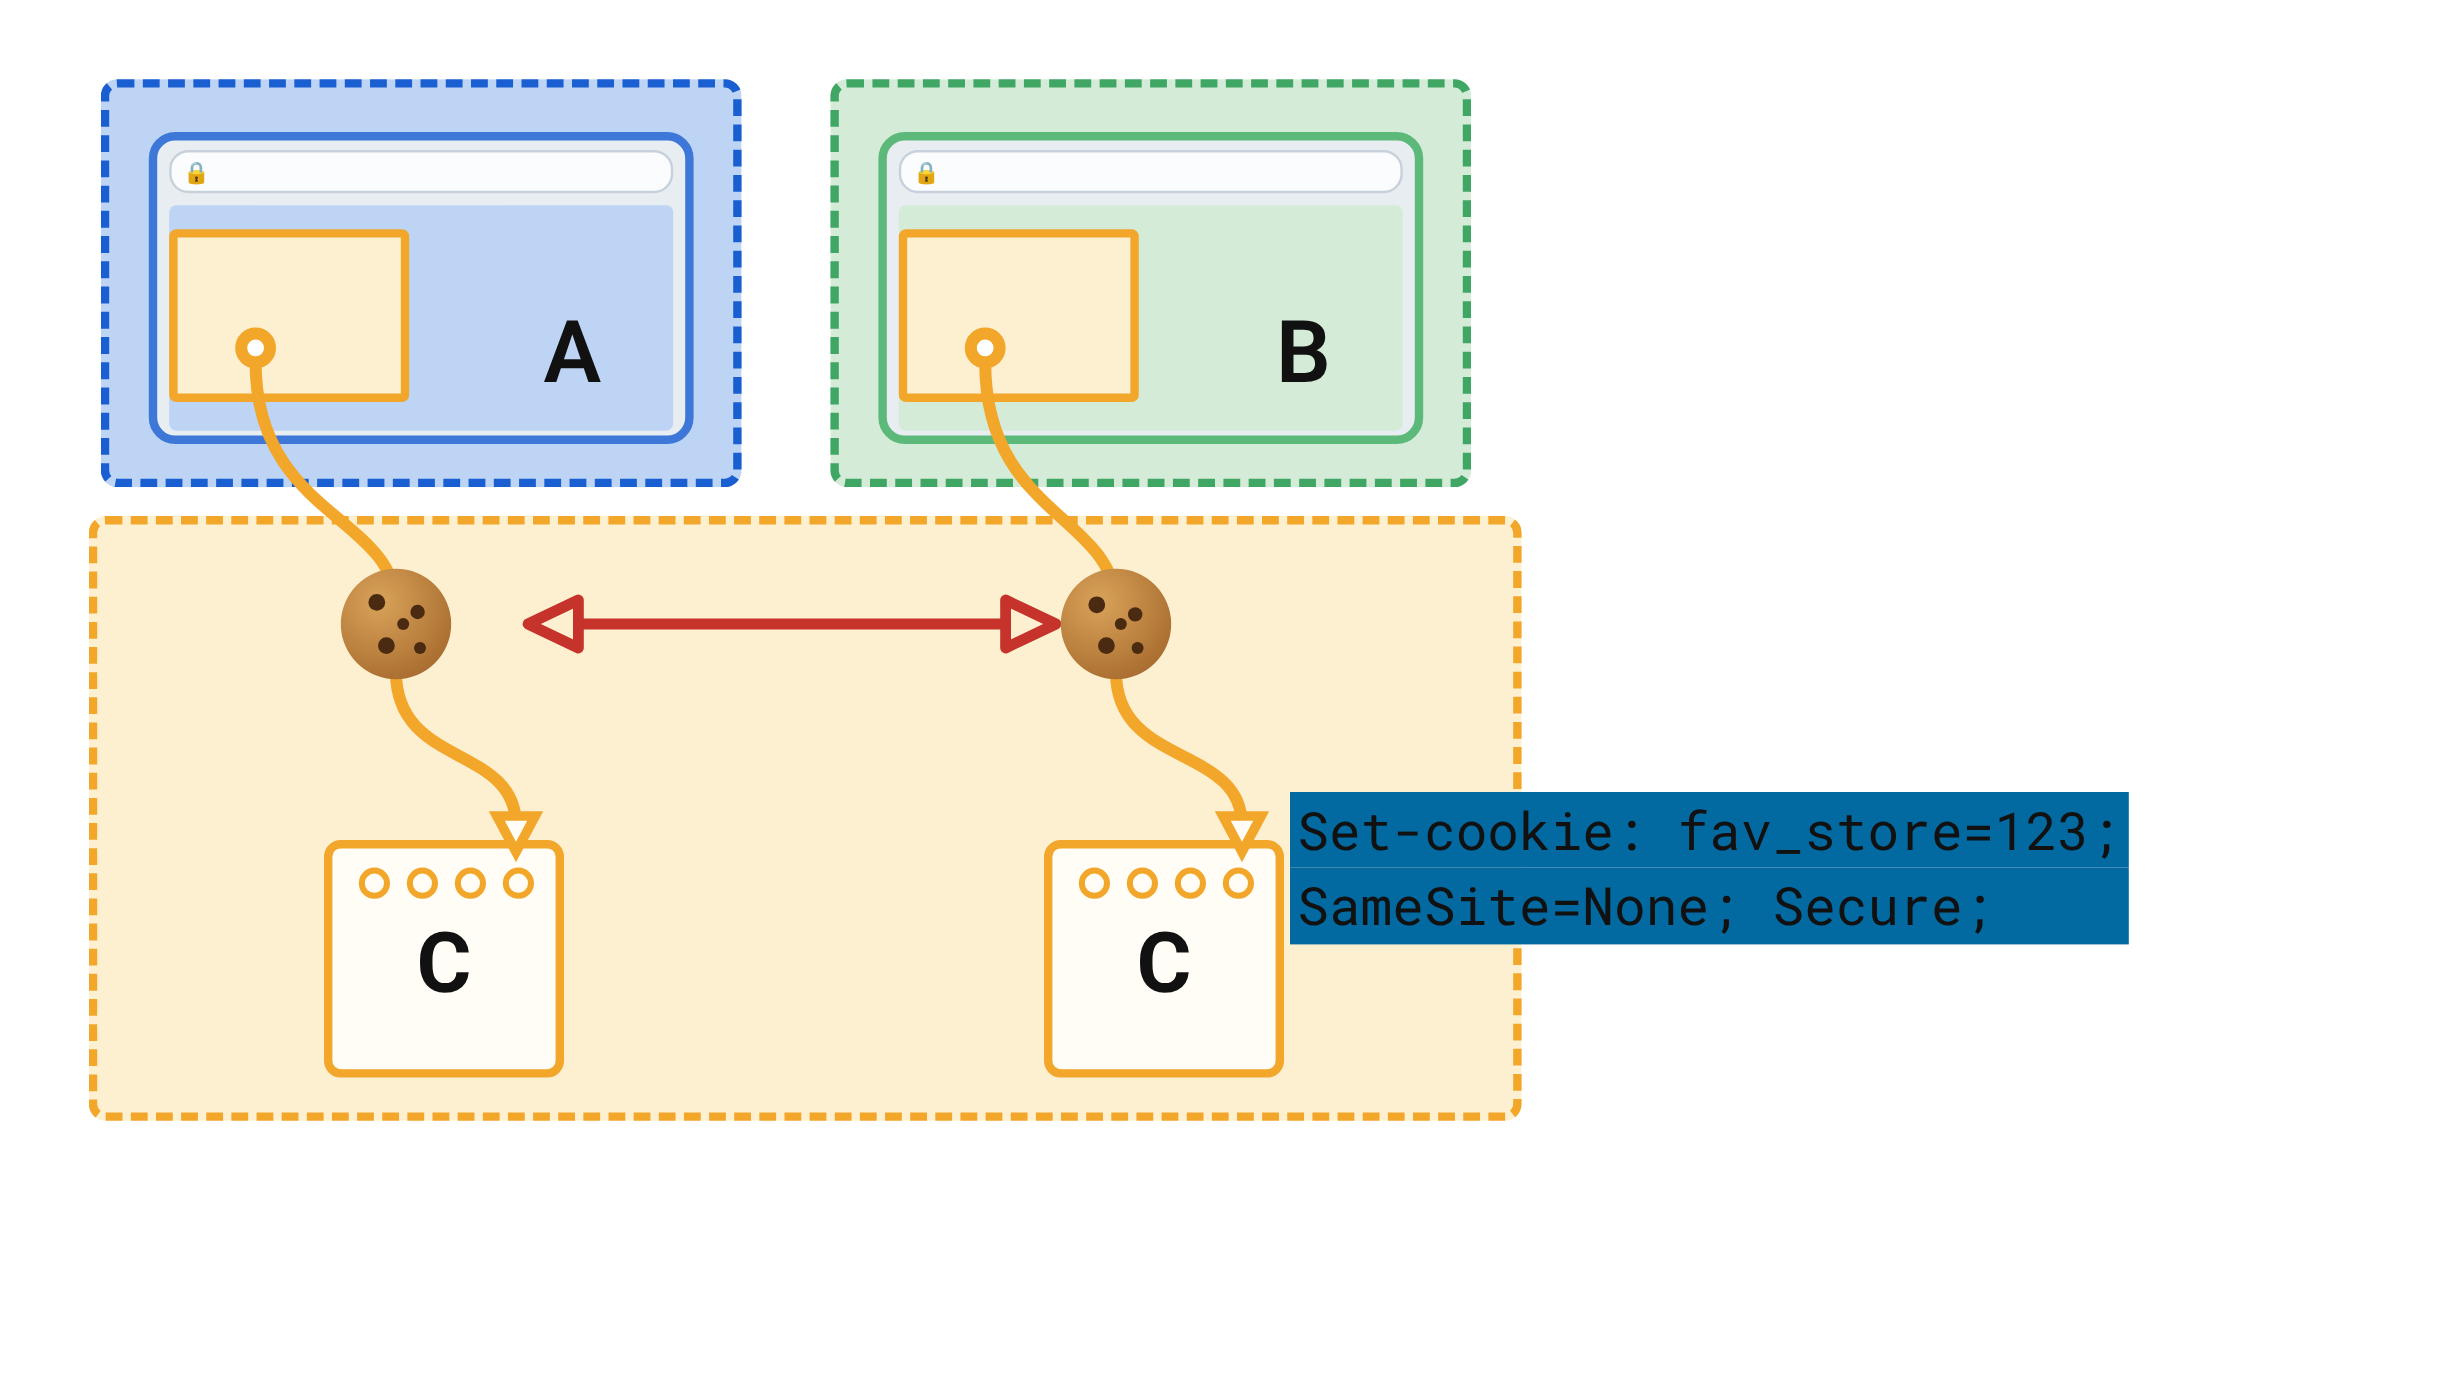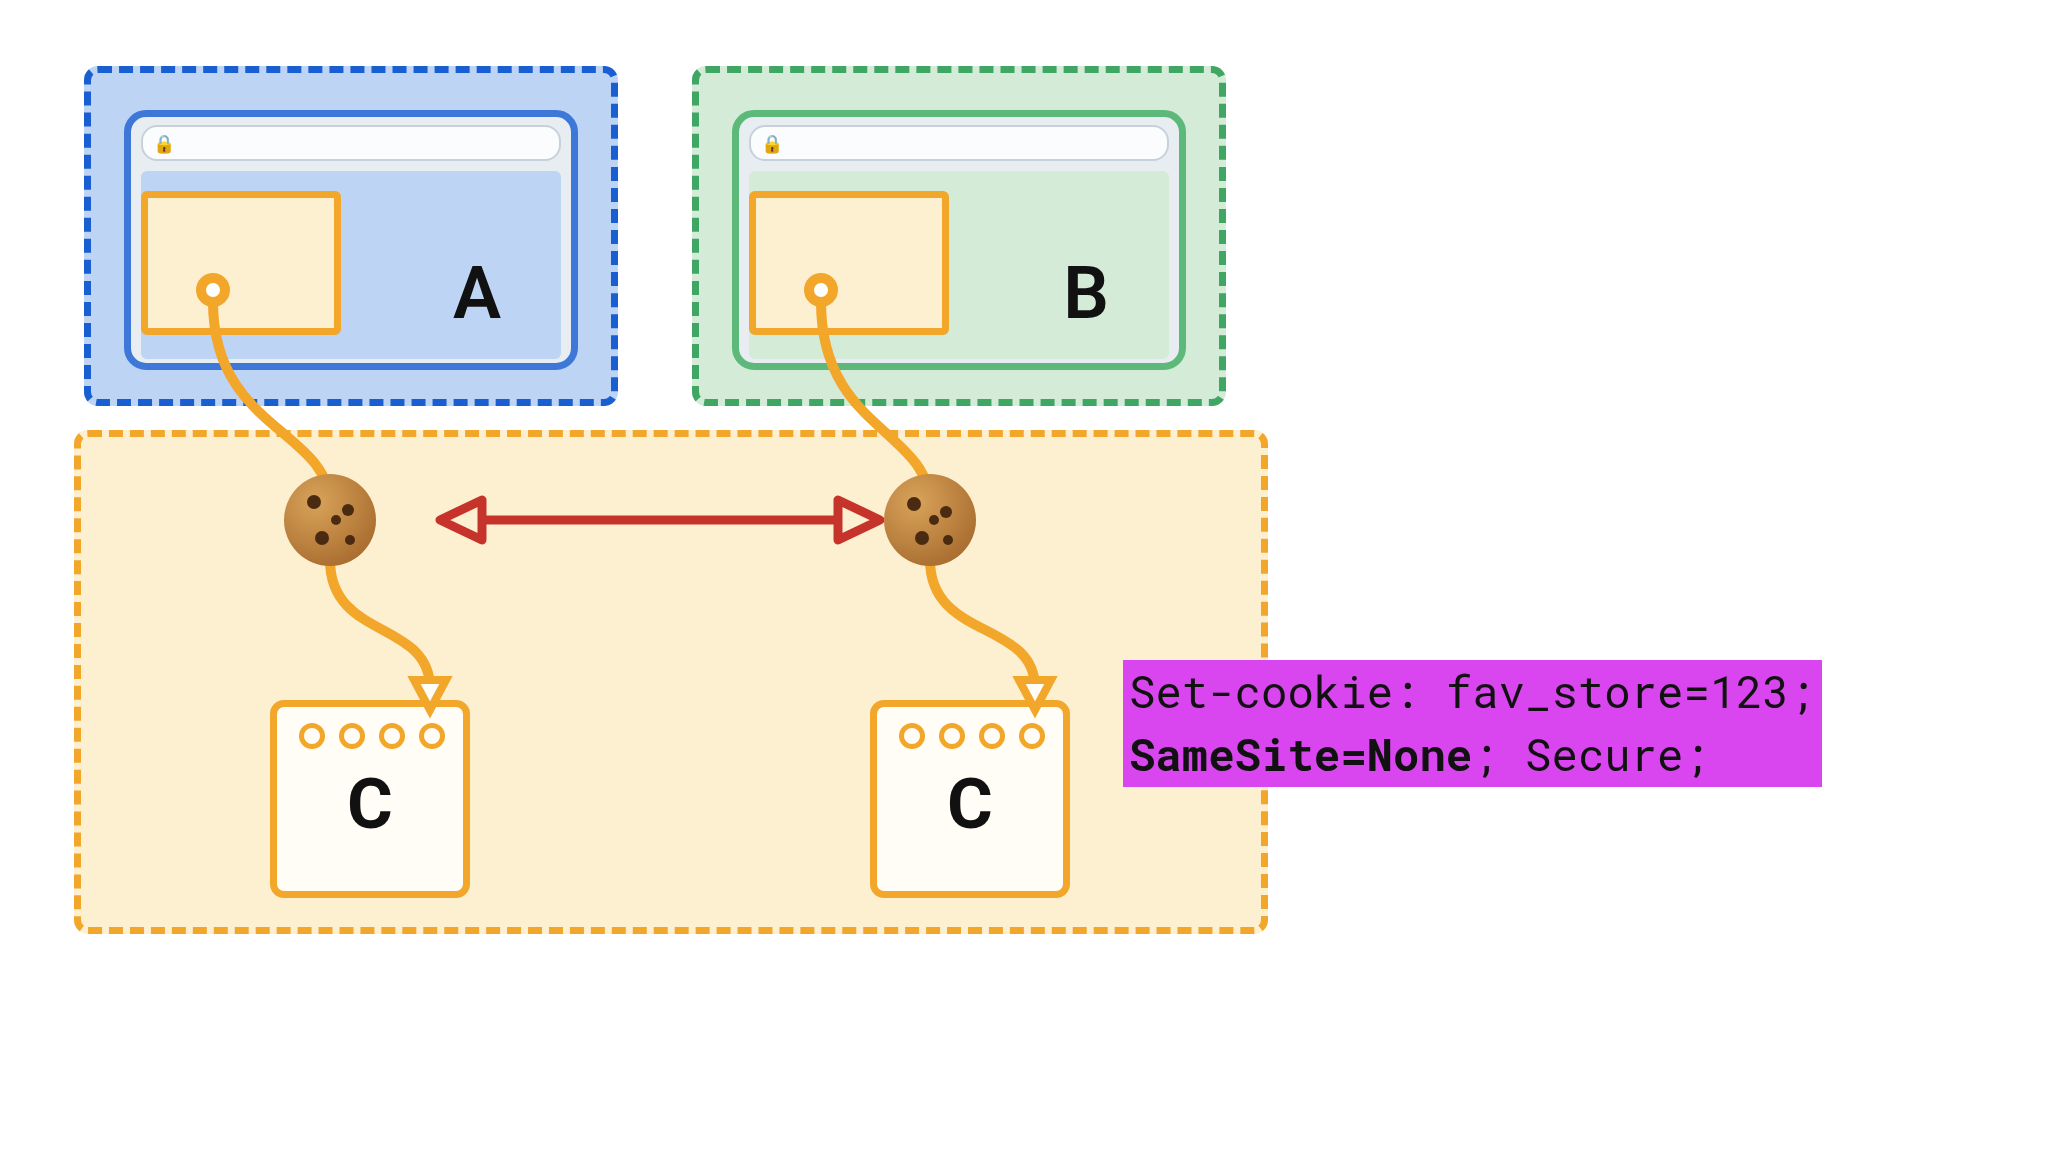--- a/index.html
+++ b/index.html
@@ -24,22 +24,22 @@
   .panel{position:absolute;border:7px solid #f2a62a;background:#fdf0d1;border-radius:6px;}
   .browser .letter{position:absolute;right:60px;top:80px;font-size:72px;font-weight:600;color:#111;}
 
   
   .cwin{border:7px solid #f2a62a;background:#fffdf5;border-radius:14px;}
   .cwin .dots{display:flex;gap:14px;padding:16px 0 0 22px;}
   .cwin .dot{width:16px;height:16px;border:5px solid #f2a62a;border-radius:50%;background:transparent;}
   .cwin .letter{font-size:70px;font-weight:700;text-align:center;margin-top:14px;color:#111;}
 
   
-  .code{background:#d946ef;font-family:"Roboto Mono","Courier New",monospace;font-size:44px;line-height:1.35;color:#111;white-space:nowrap;padding:2px 6px;margin-left:48px;}
-  .code b{font-weight:700;}
+  .code{background:#0369a1;font-family:"Roboto Mono","Courier New",monospace;font-size:44px;line-height:1.35;color:#111;white-space:nowrap;padding:2px 6px;}
+  .code b{font-weight:400;}
 </style>
 </head>
 <body>
 <div class="stage">
 
   <div class="abs ctx yellow" style="left:74px;top:430px;width:1180px;height:490px;"></div>
 
   <div class="abs ctx blue" style="left:84px;top:66px;width:520px;height:326px;"></div>
   <div class="abs browser blue" style="left:124px;top:110px;width:440px;height:246px;">
     <div class="addr">

